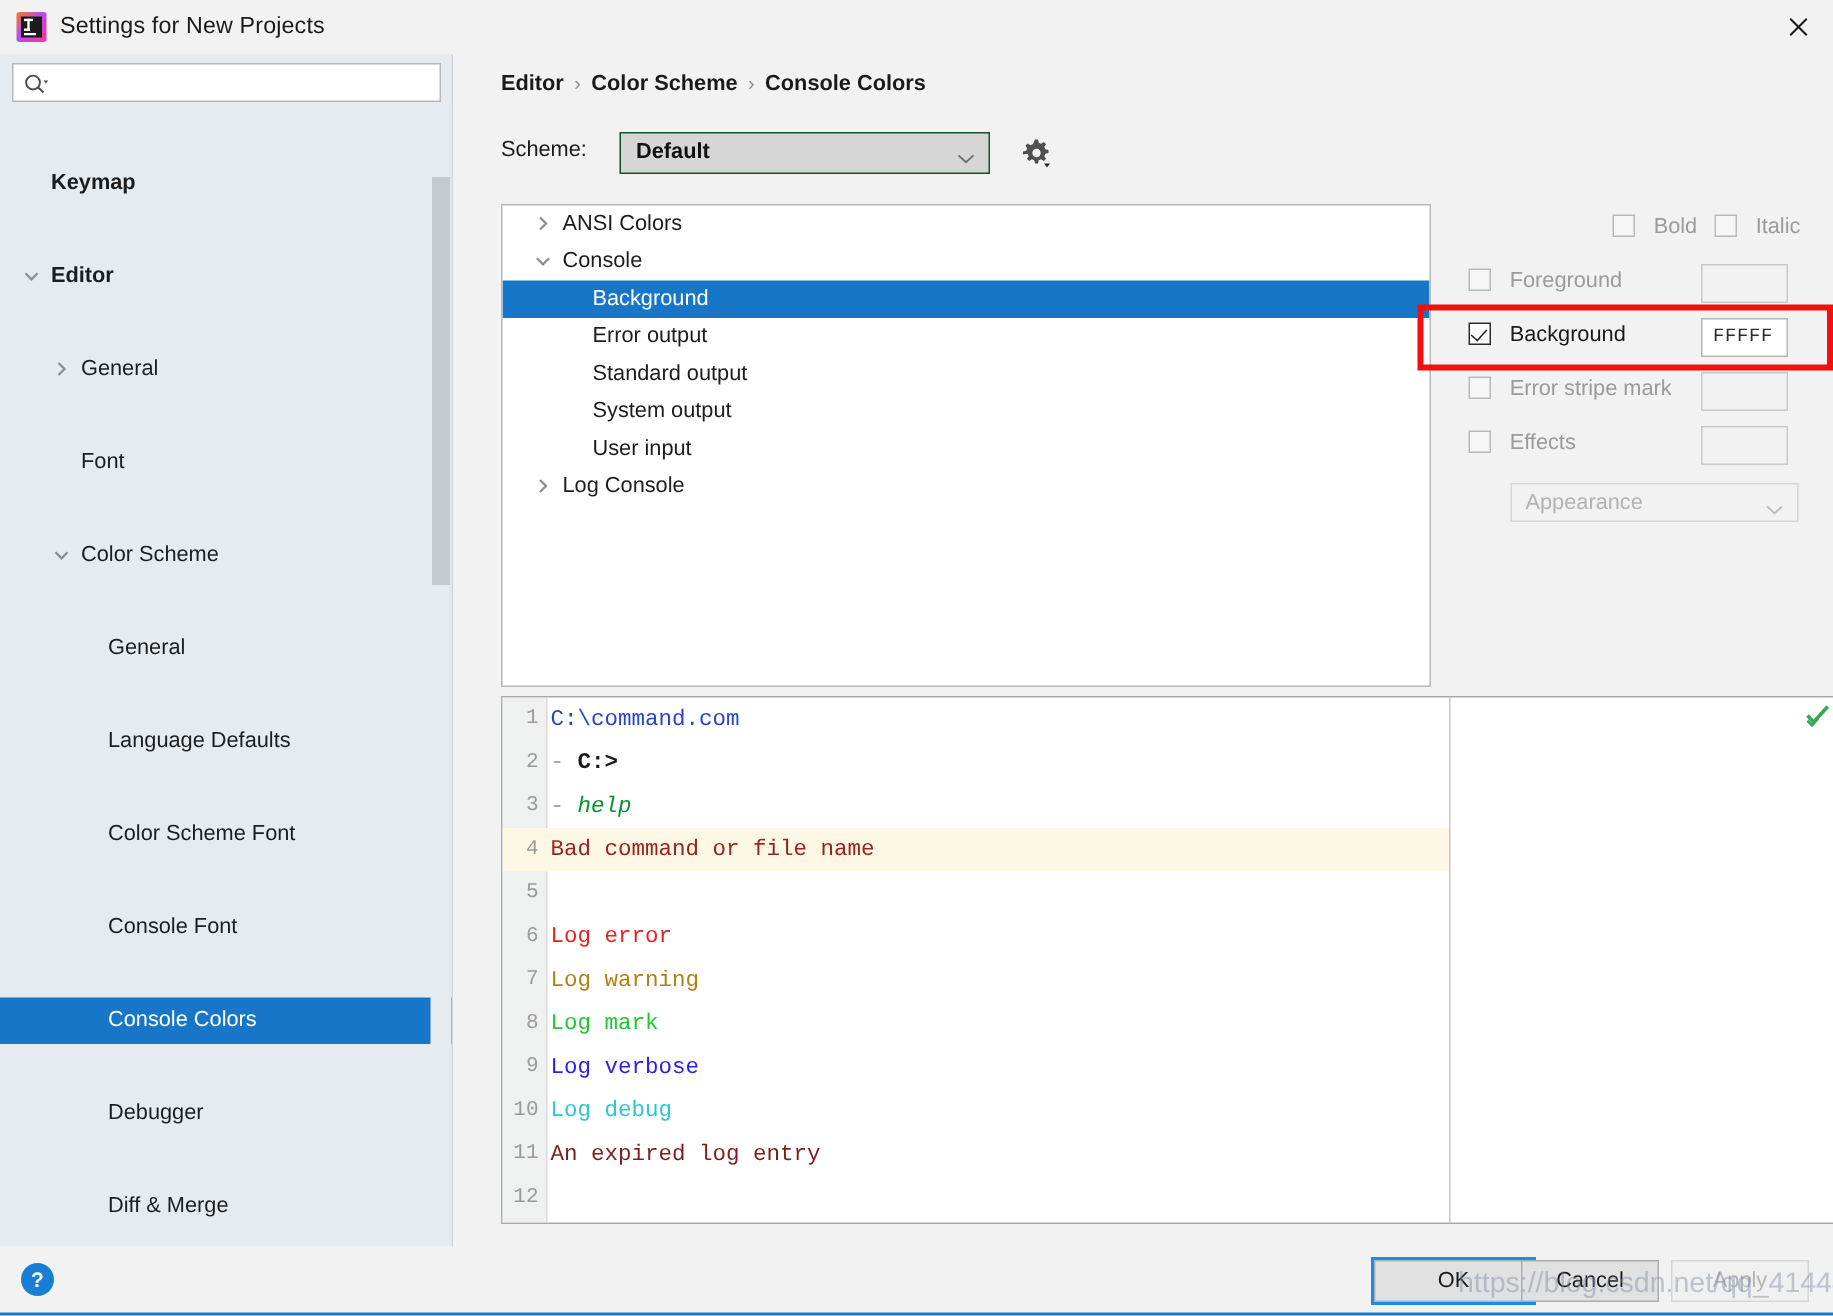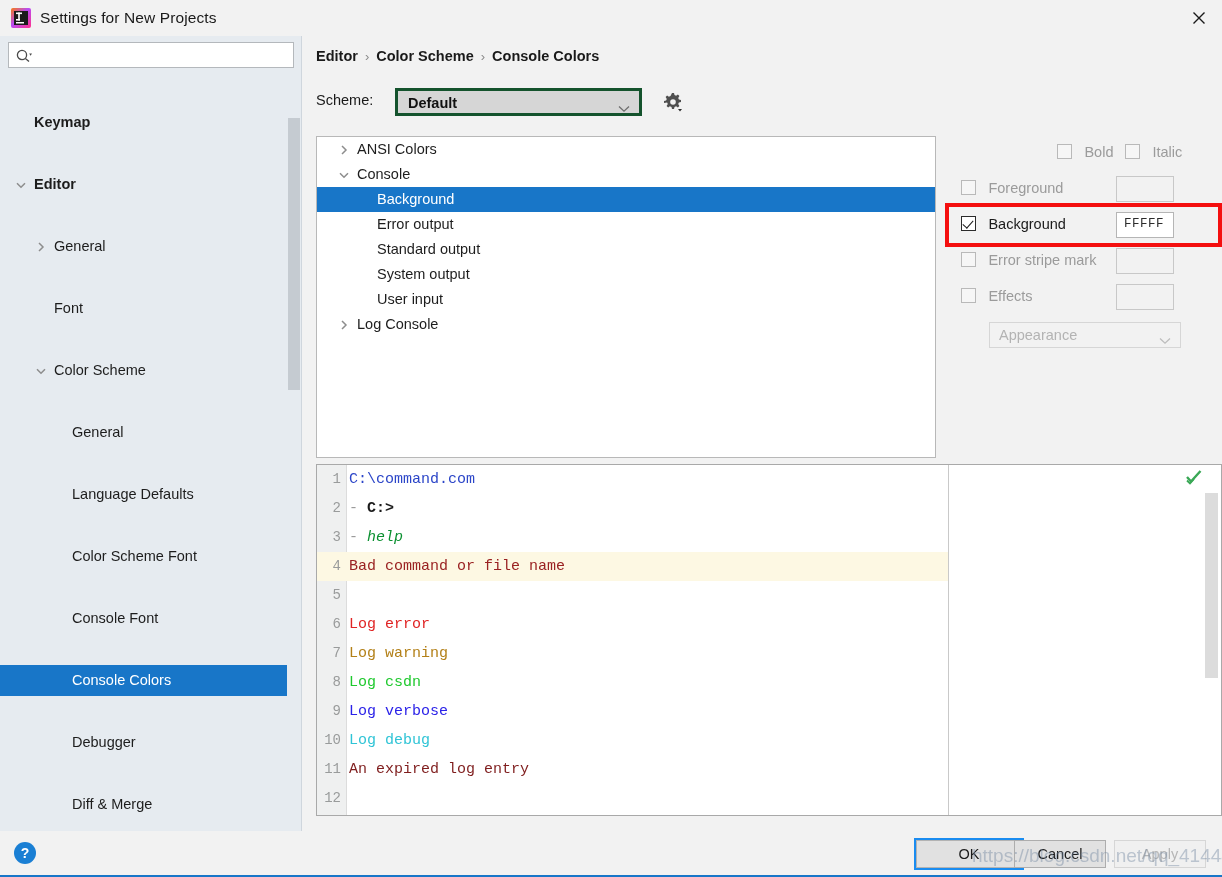--- a/index.html
+++ b/index.html
@@ -75,38 +75,38 @@
     position: absolute; right: 0; top: 34px; width: 14px; height: 761px;
     background: #e6ebf0;
   }
   #sb-thumb {
     position: absolute; right: 1px; top: 48px; width: 12px; height: 272px;
     background: #c5cbd1;
   }
 
   
   #content {
-    position: absolute; left: 303px; top: 36px; width: 796px; height: 795px;
+    position: absolute; left: 321px; top: 36px; width: 796px; height: 795px;
     background: #f2f2f2;
     padding-left: 32px;
   }
   #breadcrumb {
     position: absolute; left: 13px; top: 10px;
     font-size: 14.5px; font-weight: bold; color: #1a1a1a;
     line-height: 20px; white-space: nowrap;
   }
   #breadcrumb .sep { color: #8b8b8b; font-weight: normal; padding: 0 7px; font-size: 13px; }
 
   #scheme-row { position: absolute; left: 13px; top: 52px; height: 28px; }
   #scheme-label {
     position: absolute; left: 0; top: 4px; font-size: 14.5px; color: #1a1a1a;
   }
   #scheme-select {
     position: absolute; left: 79px; top: 0; width: 247px; height: 28px;
-    background: #d6d6d6; border: 3px solid #14532d;
+    background: #d6d6d6; border: 1px solid #14532d;
   }
   #scheme-value {
     position: absolute; left: 10px; top: 4px; font-size: 14.5px; font-weight: bold; color: #111;
   }
   #scheme-caret { position: absolute; right: 9px; top: 8px; }
   #gear-btn {
     position: absolute; left: 344px; top: 2px; width: 26px; height: 24px;
     display: flex; align-items: center; justify-content: center;
   }
 
@@ -437,21 +437,21 @@
     <div id="preview">
       <div id="gutter"></div>
       <div id="pv-lines">
           <div class="pline" style="top: 0px;"><span class="ln">1</span><span class="txt"><span style="color:#2b45c8;">C:\command.com</span></span></div>
           <div class="pline" style="top: 29px;"><span class="ln">2</span><span class="txt"><span style="color:#9b9b9b;">- </span><span style="color:#1a1a1a;font-weight:bold;">C:&gt;</span></span></div>
           <div class="pline" style="top: 58px;"><span class="ln">3</span><span class="txt"><span style="color:#9b9b9b;">- </span><span style="color:#0a9030;font-style:italic;">help</span></span></div>
           <div class="pline hl" style="top: 87px;"><span class="ln">4</span><span class="txt"><span style="color:#9a2222;">Bad command or file name</span></span></div>
           <div class="pline" style="top: 116px;"><span class="ln">5</span><span class="txt"></span></div>
           <div class="pline" style="top: 145px;"><span class="ln">6</span><span class="txt"><span style="color:#e02424;">Log error</span></span></div>
           <div class="pline" style="top: 174px;"><span class="ln">7</span><span class="txt"><span style="color:#b38018;">Log warning</span></span></div>
-          <div class="pline" style="top: 203px;"><span class="ln">8</span><span class="txt"><span style="color:#1fc92e;">Log csdn</span></span></div>
+          <div class="pline" style="top: 203px;"><span class="ln">8</span><span class="txt"><span style="color:#1fc92e;">Log mark</span></span></div>
           <div class="pline" style="top: 232px;"><span class="ln">9</span><span class="txt"><span style="color:#2b22e8;">Log verbose</span></span></div>
           <div class="pline" style="top: 261px;"><span class="ln">10</span><span class="txt"><span style="color:#2fc4d6;">Log debug</span></span></div>
           <div class="pline" style="top: 290px;"><span class="ln">11</span><span class="txt"><span style="color:#7f1d1d;">An expired log entry</span></span></div>
           <div class="pline" style="top: 319px;"><span class="ln">12</span><span class="txt"></span></div>
         </div>
       <div id="pv-divider"></div>
       <div id="pv-check">
         <svg width="18" height="18" viewBox="0 0 18 18">
           <path d="M2 9 L6 13.5 L15.5 3" stroke="#3aa856" stroke-width="2.4" fill="none"></path>
           <path d="M2 12.5 L5 15.5 L9 11" stroke="#3aa856" stroke-width="1.8" fill="none"></path>

